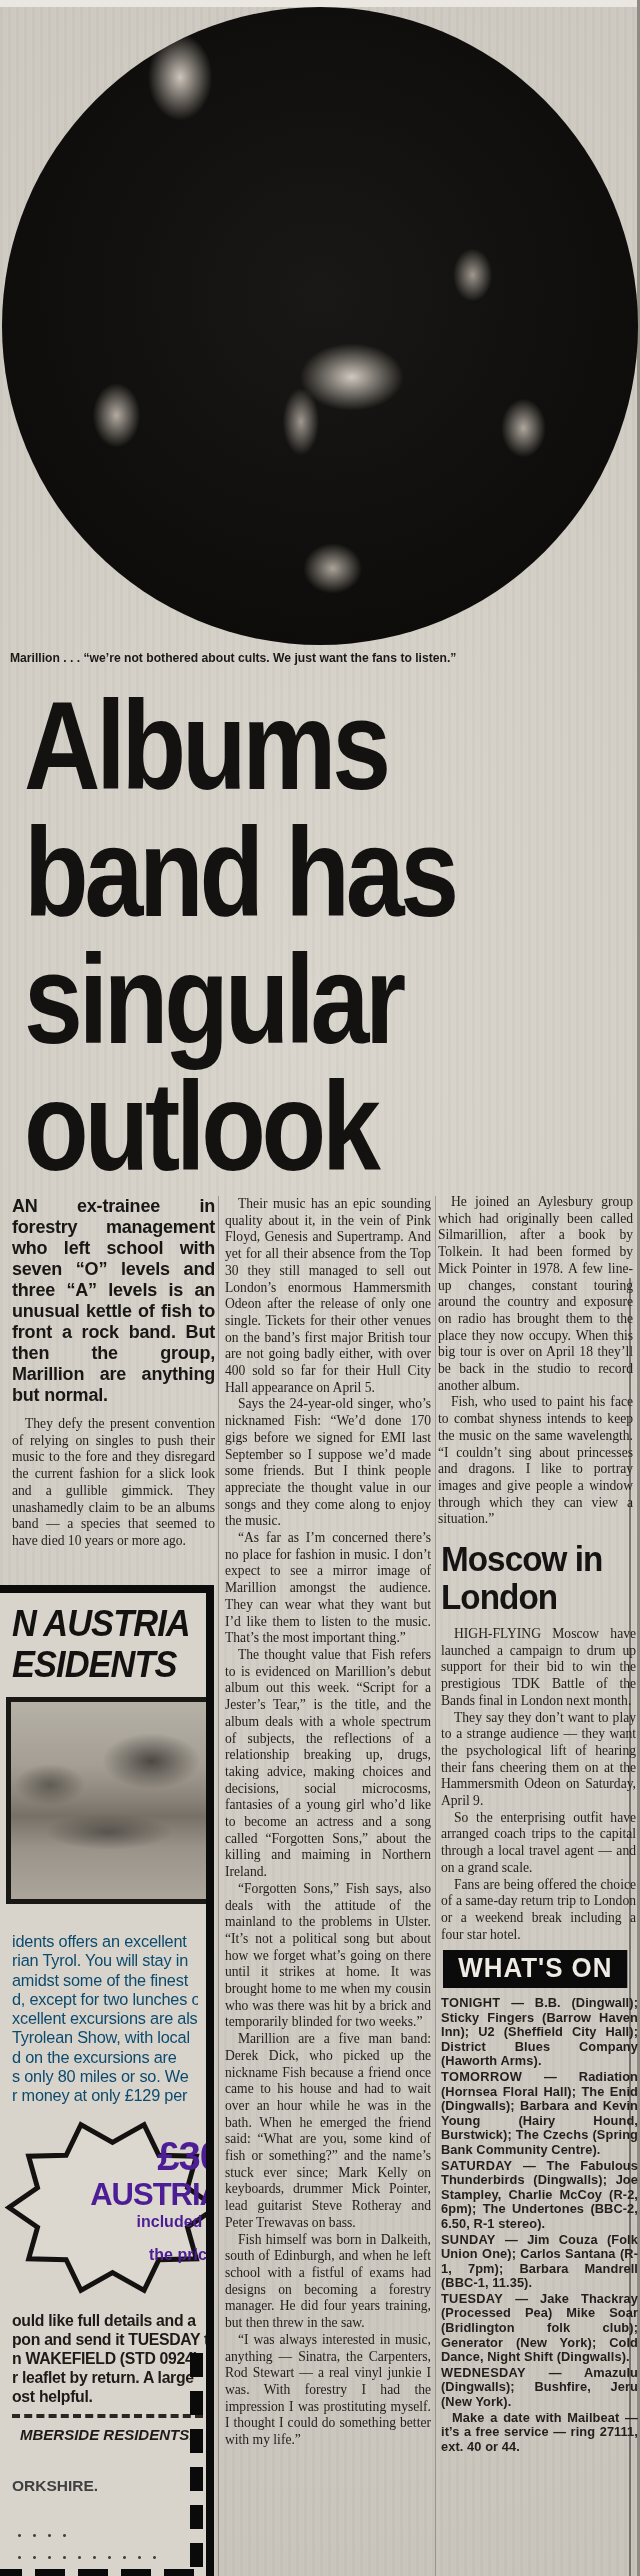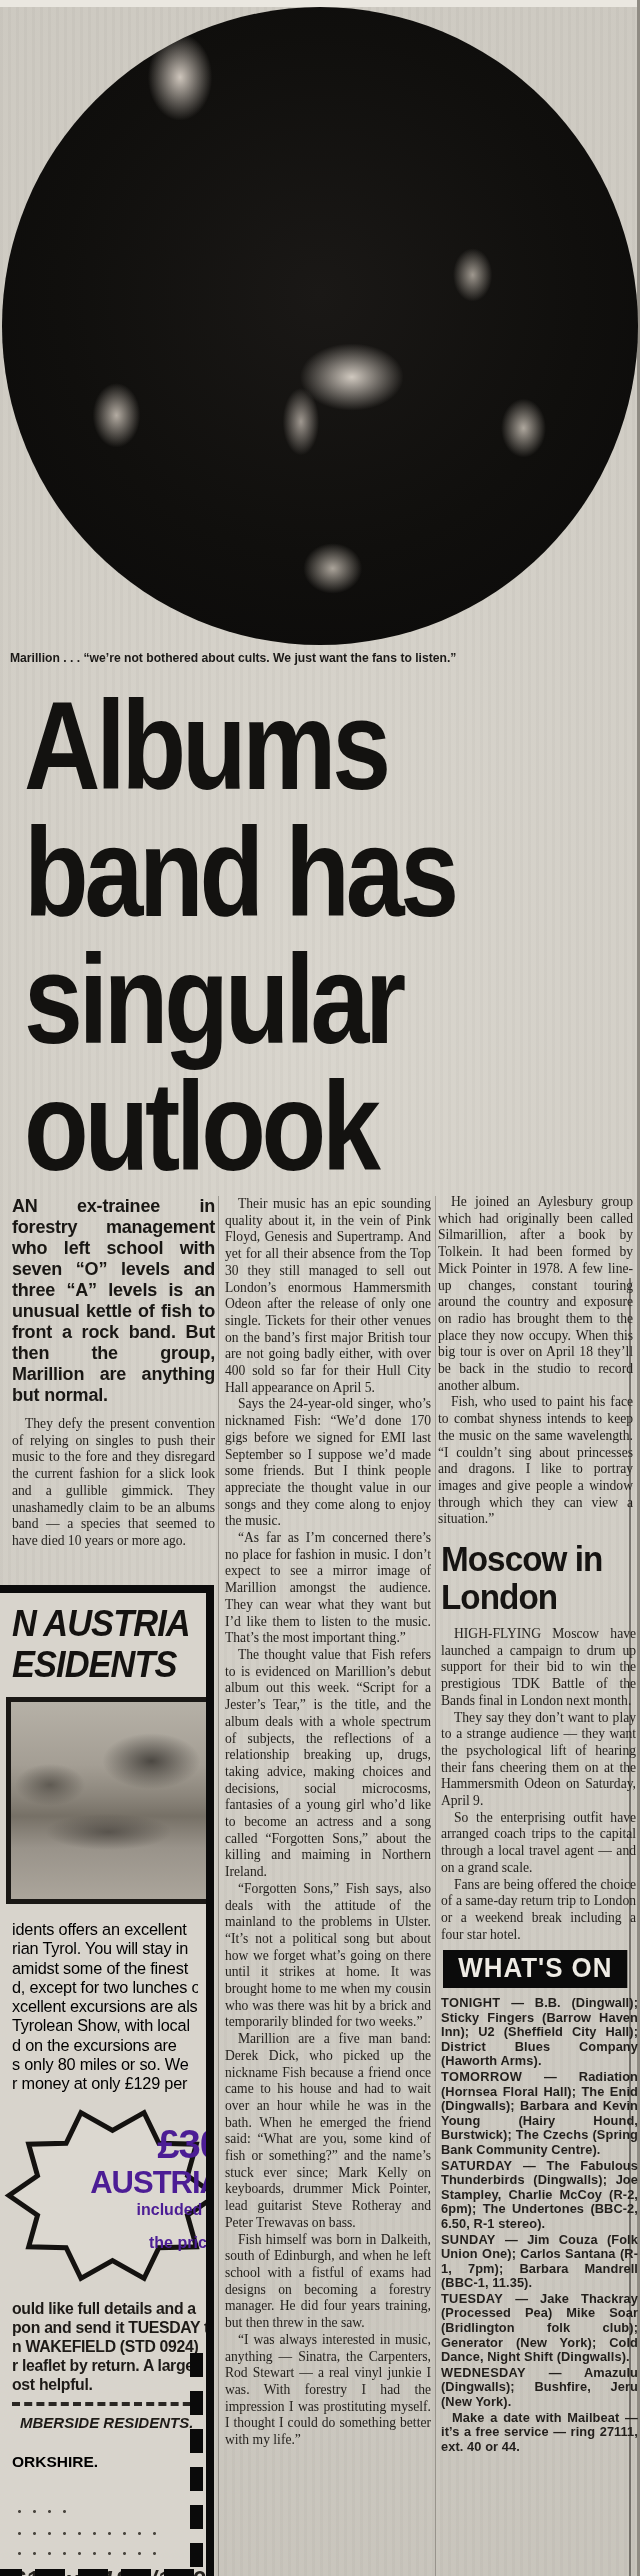--- a/index.html
+++ b/index.html
@@ -88,37 +88,37 @@
     letter-spacing:-1px; color:#141210; transform:scaleX(0.93); transform-origin:left; white-space:nowrap;}
   .ad-photo{
     margin-top:12px; margin-left:-6px; width:195px; height:197px;
     border:5px solid #1a1815;
     background:
       radial-gradient(ellipse 70px 40px at 72% 30%, rgba(45,42,38,0.75), rgba(45,42,38,0) 70%),
       radial-gradient(ellipse 50px 30px at 20% 42%, rgba(60,56,50,0.6), rgba(60,56,50,0) 70%),
       radial-gradient(ellipse 90px 26px at 50% 66%, rgba(50,46,42,0.55), rgba(50,46,42,0) 70%),
       linear-gradient(180deg,#b6b1a7 0%,#a49e94 32%,#8b857b 48%,#767066 58%,#99938a 74%,#aba59b 100%);
   }
-  .ad-body{margin-top:16px; font-size:16.3px; line-height:19.3px; font-weight:400;
-    color:#000000; letter-spacing:-0.2px; white-space:nowrap;}
+  .ad-body{margin-top:28px; font-size:16.3px; line-height:19.3px; font-weight:400;
+    color:#0c4a6e; letter-spacing:-0.2px; white-space:nowrap;}
   .ad-body div{overflow:hidden;}
   .starburst{position:relative; margin-top:4px; margin-left:-8px; width:217px; height:195px;}
   .starburst svg{position:absolute; left:0; top:0;}
   .star-text{position:absolute; left:0; top:26px; width:217px; text-align:right;
     font-weight:700; color:#4c1d95; line-height:1;}
   .star-text .s1{font-size:40px; letter-spacing:-1px;}
   .star-text .s2{font-size:31px; margin-top:4px; letter-spacing:-1px;}
   .star-text .s3{font-size:31px; margin-top:3px; letter-spacing:-1px;}
   .star-text .s4{font-size:16px; margin-top:4px;}
   .star-text .s5{font-size:16px; margin-top:17px;}
   .ad-details{margin-top:6px; font-weight:700; font-size:15.8px; line-height:19px;
     color:#1d1a17; letter-spacing:-0.3px; white-space:nowrap;}
   .ad-divider{margin-top:8px; width:191px; border-top:4px dashed #2a2723;}
   .ad-residents{margin-top:8px; font-style:italic; font-weight:700; font-size:15px; color:#1d1a17;margin-left:8px;}
-  .ad-county{margin-top:22px; font-weight:700; font-size:15.5px; color:#000000;}
+  .ad-county{margin-top:34px; font-weight:700; font-size:15.5px; color:#404040;}
   .dotrow{height:5px; background-image:radial-gradient(circle, #4a463f 1.2px, rgba(0,0,0,0) 1.7px);
     background-size:15px 5px; background-repeat:repeat-x;}
   .dr1{width:62px; margin-top:38px;}
   .dr2{width:148px; margin-top:17px;}
   .dr3{width:152px; margin-top:15px;}
   .ad-ref{margin-top:10px; font-style:italic; font-weight:700; font-size:24px; color:#24211d; letter-spacing:0.5px;}
   .ad-dash-right{position:absolute; right:3px; top:760px; bottom:14px; width:13px;
     background:repeating-linear-gradient(180deg,#0a0a0a 0 24px, rgba(0,0,0,0) 24px 38px);}
   .ad-dash-bottom{position:absolute; left:0; right:0; bottom:0; height:15px;
     background:repeating-linear-gradient(90deg,#0a0a0a 0 30px, rgba(0,0,0,0) 30px 43px);}

